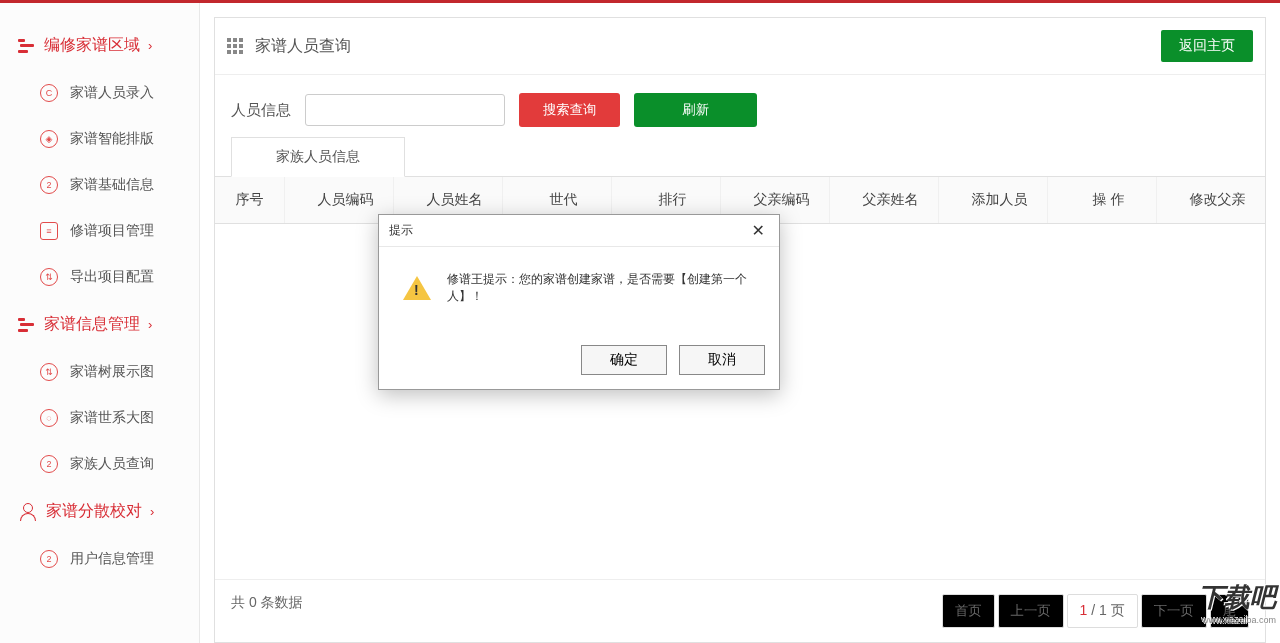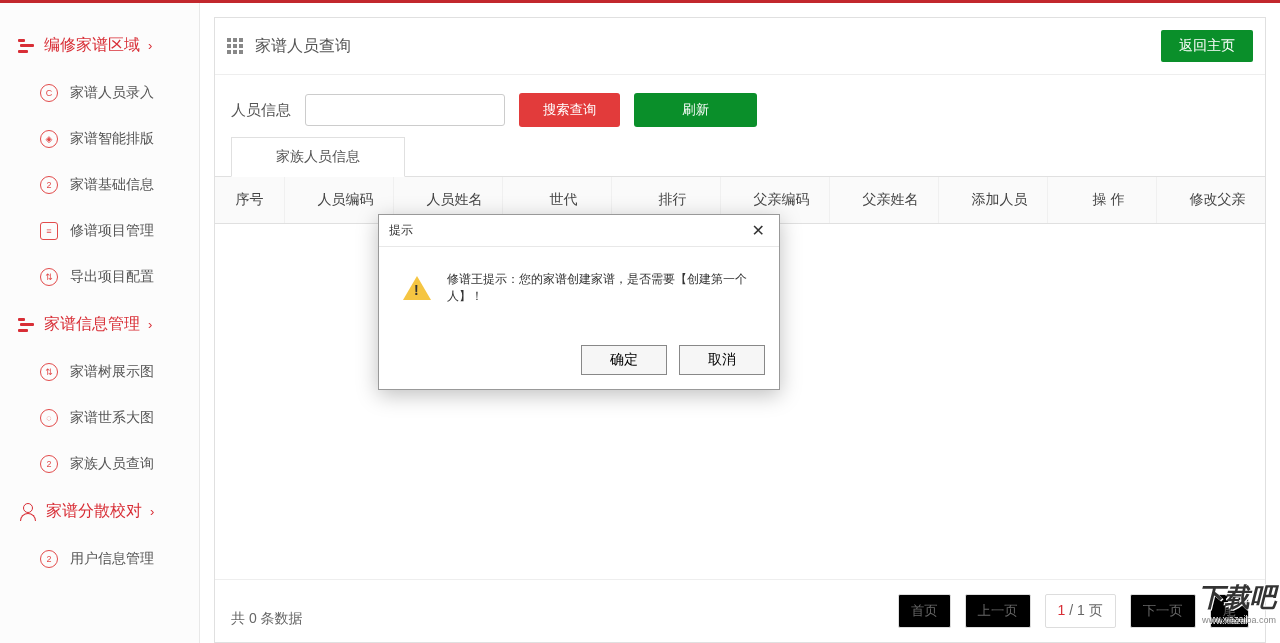--- a/index.html
+++ b/index.html
@@ -117,24 +117,24 @@
       background: #fafafa;
       color: #444;
       font-weight: 500;
       gap: 13px;
     }
     .th { padding: 14px 10px; text-align: center; flex: 1; border-right: 1px solid #f0f0f0; white-space: nowrap; }
     .th:last-child { border-right: none; }
     .table-body { flex: 1; position: relative; }
     .footer {
       display: flex;
-      align-items: flex-end;
+      align-items: flex-start;
       padding: 14px 16px;
       border-top: 1px solid #eee;
-      gap: 14px;
+      gap: 3px;
     }
     .footer-left { flex: 1; color: #666; }
     .pg-btn {
       background: #000000; border: 1px solid #ddd;
       padding: 7px 12px; cursor: pointer; color: #666;
       border-radius: 2px;
     }
     .pg-info { padding: 7px 12px; color: #666; border: 1px solid #ddd; border-radius: 2px; }
     .pg-info .cur { color: #d82e36; }
 

